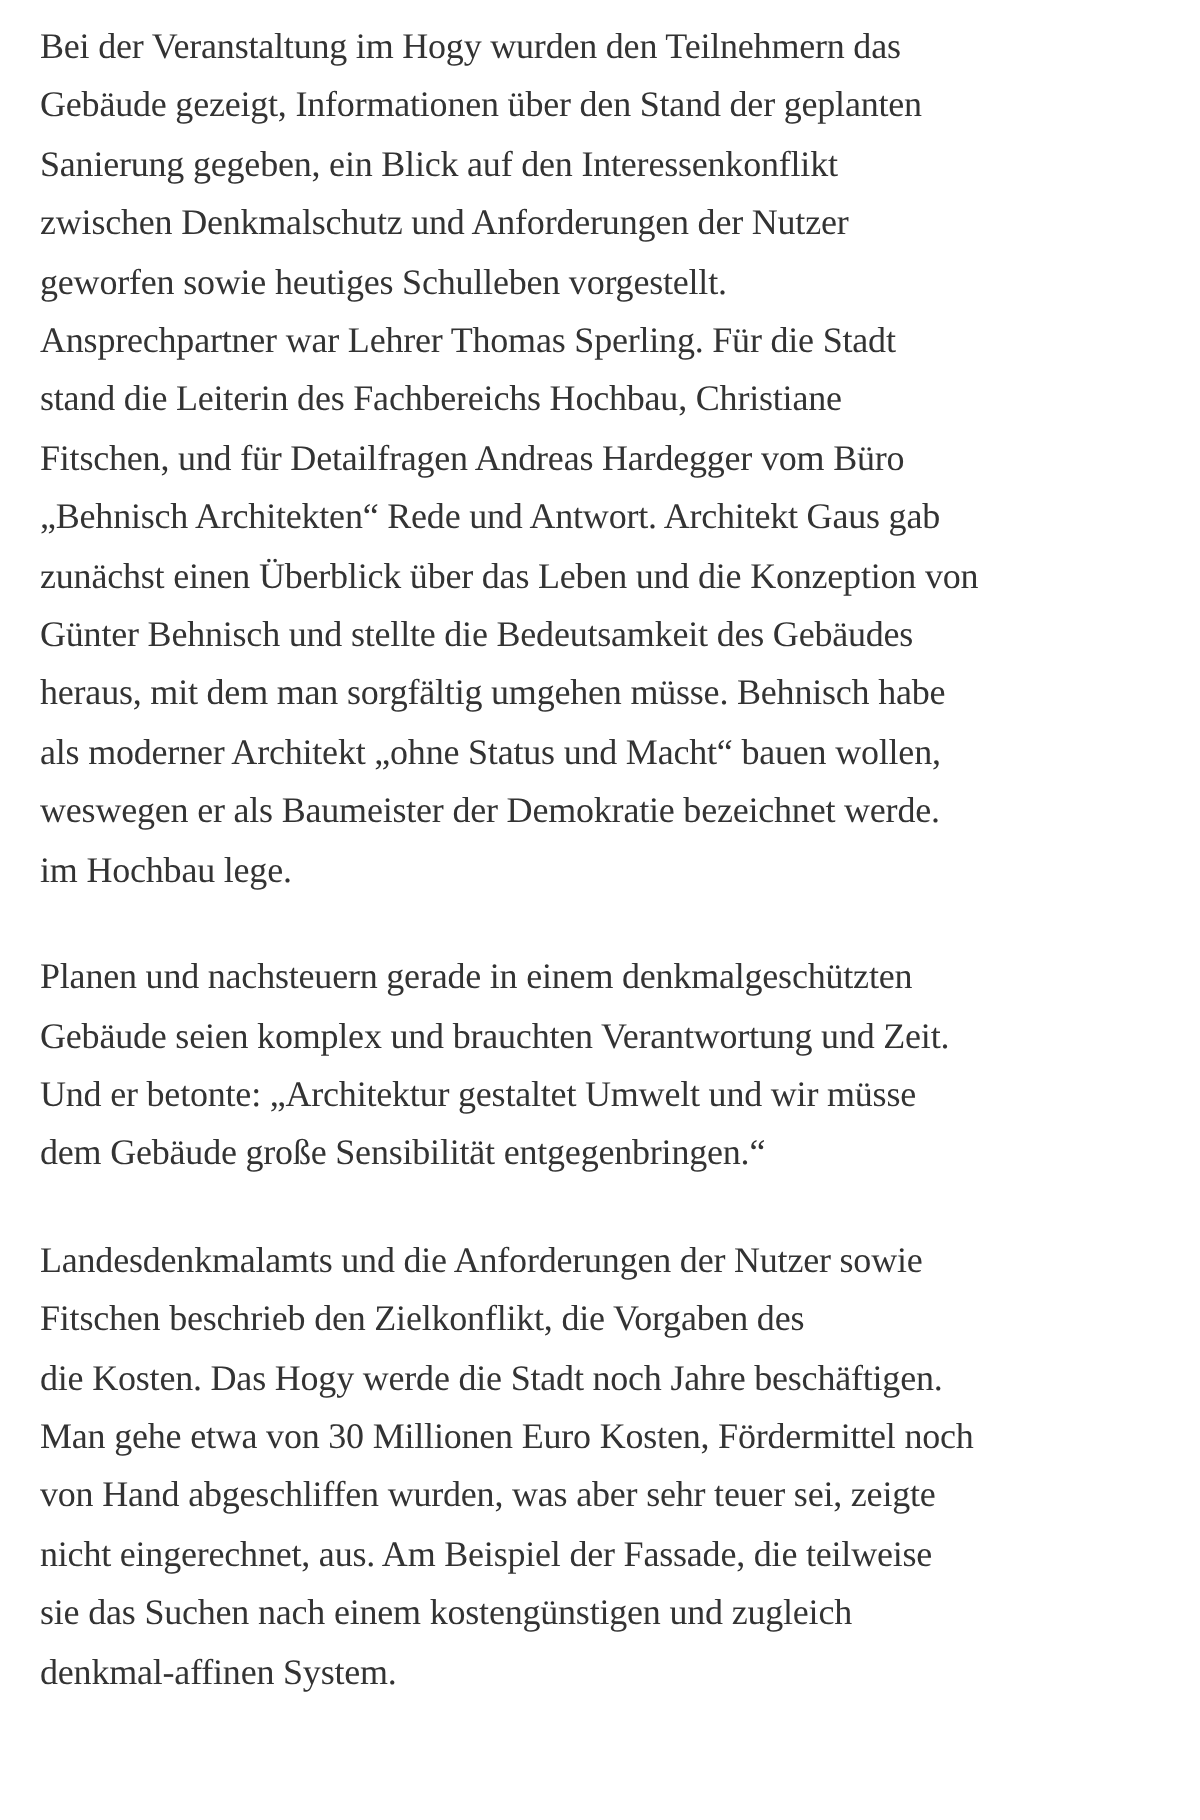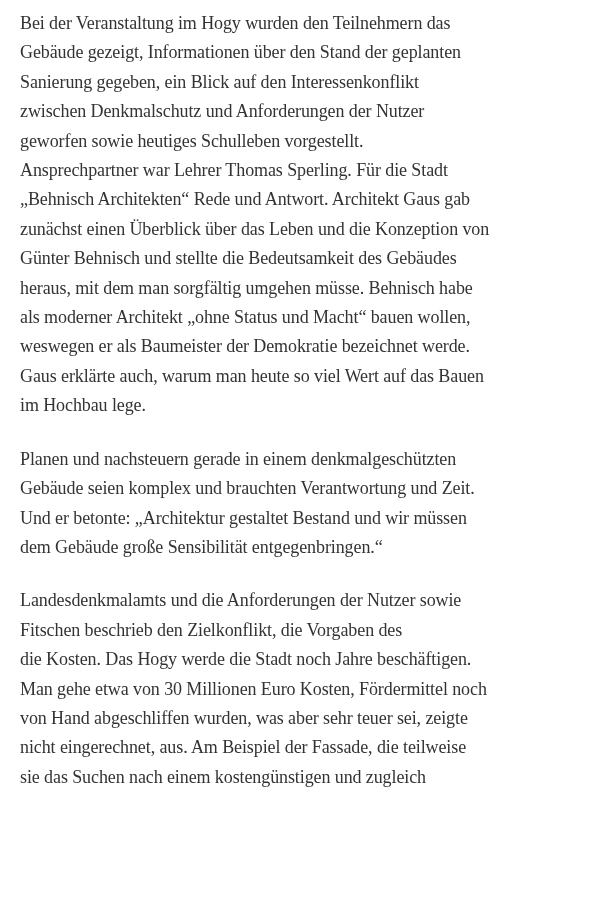--- a/index.html
+++ b/index.html
@@ -33,40 +33,42 @@
 
 <main class="article">
 
   <p class="para">
     <span class="line" style="display:block">Bei der Veranstaltung im Hogy wurden den Teilnehmern das</span>
     <span class="line" style="display:block">Gebäude gezeigt, Informationen über den Stand der geplanten</span>
     <span class="line" style="display:block">Sanierung gegeben, ein Blick auf den Interessenkonflikt</span>
     <span class="line" style="display:block">zwischen Denkmalschutz und Anforderungen der Nutzer</span>
     <span class="line" style="display:block">geworfen sowie heutiges Schulleben vorgestellt.</span>
     <span class="line" style="display:block">Ansprechpartner war Lehrer Thomas Sperling. Für die Stadt</span>
+    <span class="line" style="display:block">stand die Leiterin des Fachbereichs Hochbau, Christiane</span>
+    <span class="line" style="display:block">Fitschen, und für Detailfragen Andreas Hardegger vom Büro</span>
     <span class="line" style="display:block">„Behnisch Architekten“ Rede und Antwort. Architekt Gaus gab</span>
     <span class="line" style="display:block">zunächst einen Überblick über das Leben und die Konzeption von</span>
     <span class="line" style="display:block">Günter Behnisch und stellte die Bedeutsamkeit des Gebäudes</span>
     <span class="line" style="display:block">heraus, mit dem man sorgfältig umgehen müsse. Behnisch habe</span>
     <span class="line" style="display:block">als moderner Architekt „ohne Status und Macht“ bauen wollen,</span>
     <span class="line" style="display:block">weswegen er als Baumeister der Demokratie bezeichnet werde.</span>
-    <span class="line" style="display:block">Gaus erklärte auch, warum man heute so viel Wert auf das Bauen</span>
     <span class="line" style="display:block">im Hochbau lege.</span>
   </p>
 
   <p class="para">
     <span class="line" style="display:block">Planen und nachsteuern gerade in einem denkmalgeschützten</span>
     <span class="line" style="display:block">Gebäude seien komplex und brauchten Verantwortung und Zeit.</span>
-    <span class="line" style="display:block">Und er betonte: „Architektur gestaltet Bestand und wir müssen</span>
+    <span class="line" style="display:block">Und er betonte: „Architektur gestaltet Umwelt und wir müsse</span>
     <span class="line" style="display:block">dem Gebäude große Sensibilität entgegenbringen.“</span>
   </p>
 
   <p class="para">
     <span class="line" style="display:block">Landesdenkmalamts und die Anforderungen der Nutzer sowie</span>
     <span class="line" style="display:block">Fitschen beschrieb den Zielkonflikt, die Vorgaben des</span>
     <span class="line" style="display:block">die Kosten. Das Hogy werde die Stadt noch Jahre beschäftigen.</span>
     <span class="line" style="display:block">Man gehe etwa von 30 Millionen Euro Kosten, Fördermittel noch</span>
     <span class="line" style="display:block">von Hand abgeschliffen wurden, was aber sehr teuer sei, zeigte</span>
     <span class="line" style="display:block">nicht eingerechnet, aus. Am Beispiel der Fassade, die teilweise</span>
     <span class="line" style="display:block">sie das Suchen nach einem kostengünstigen und zugleich</span>
+    <span class="line" style="display:block">denkmal-affinen System.</span>
   </p>
 
 </main>
 
 </body></html>

